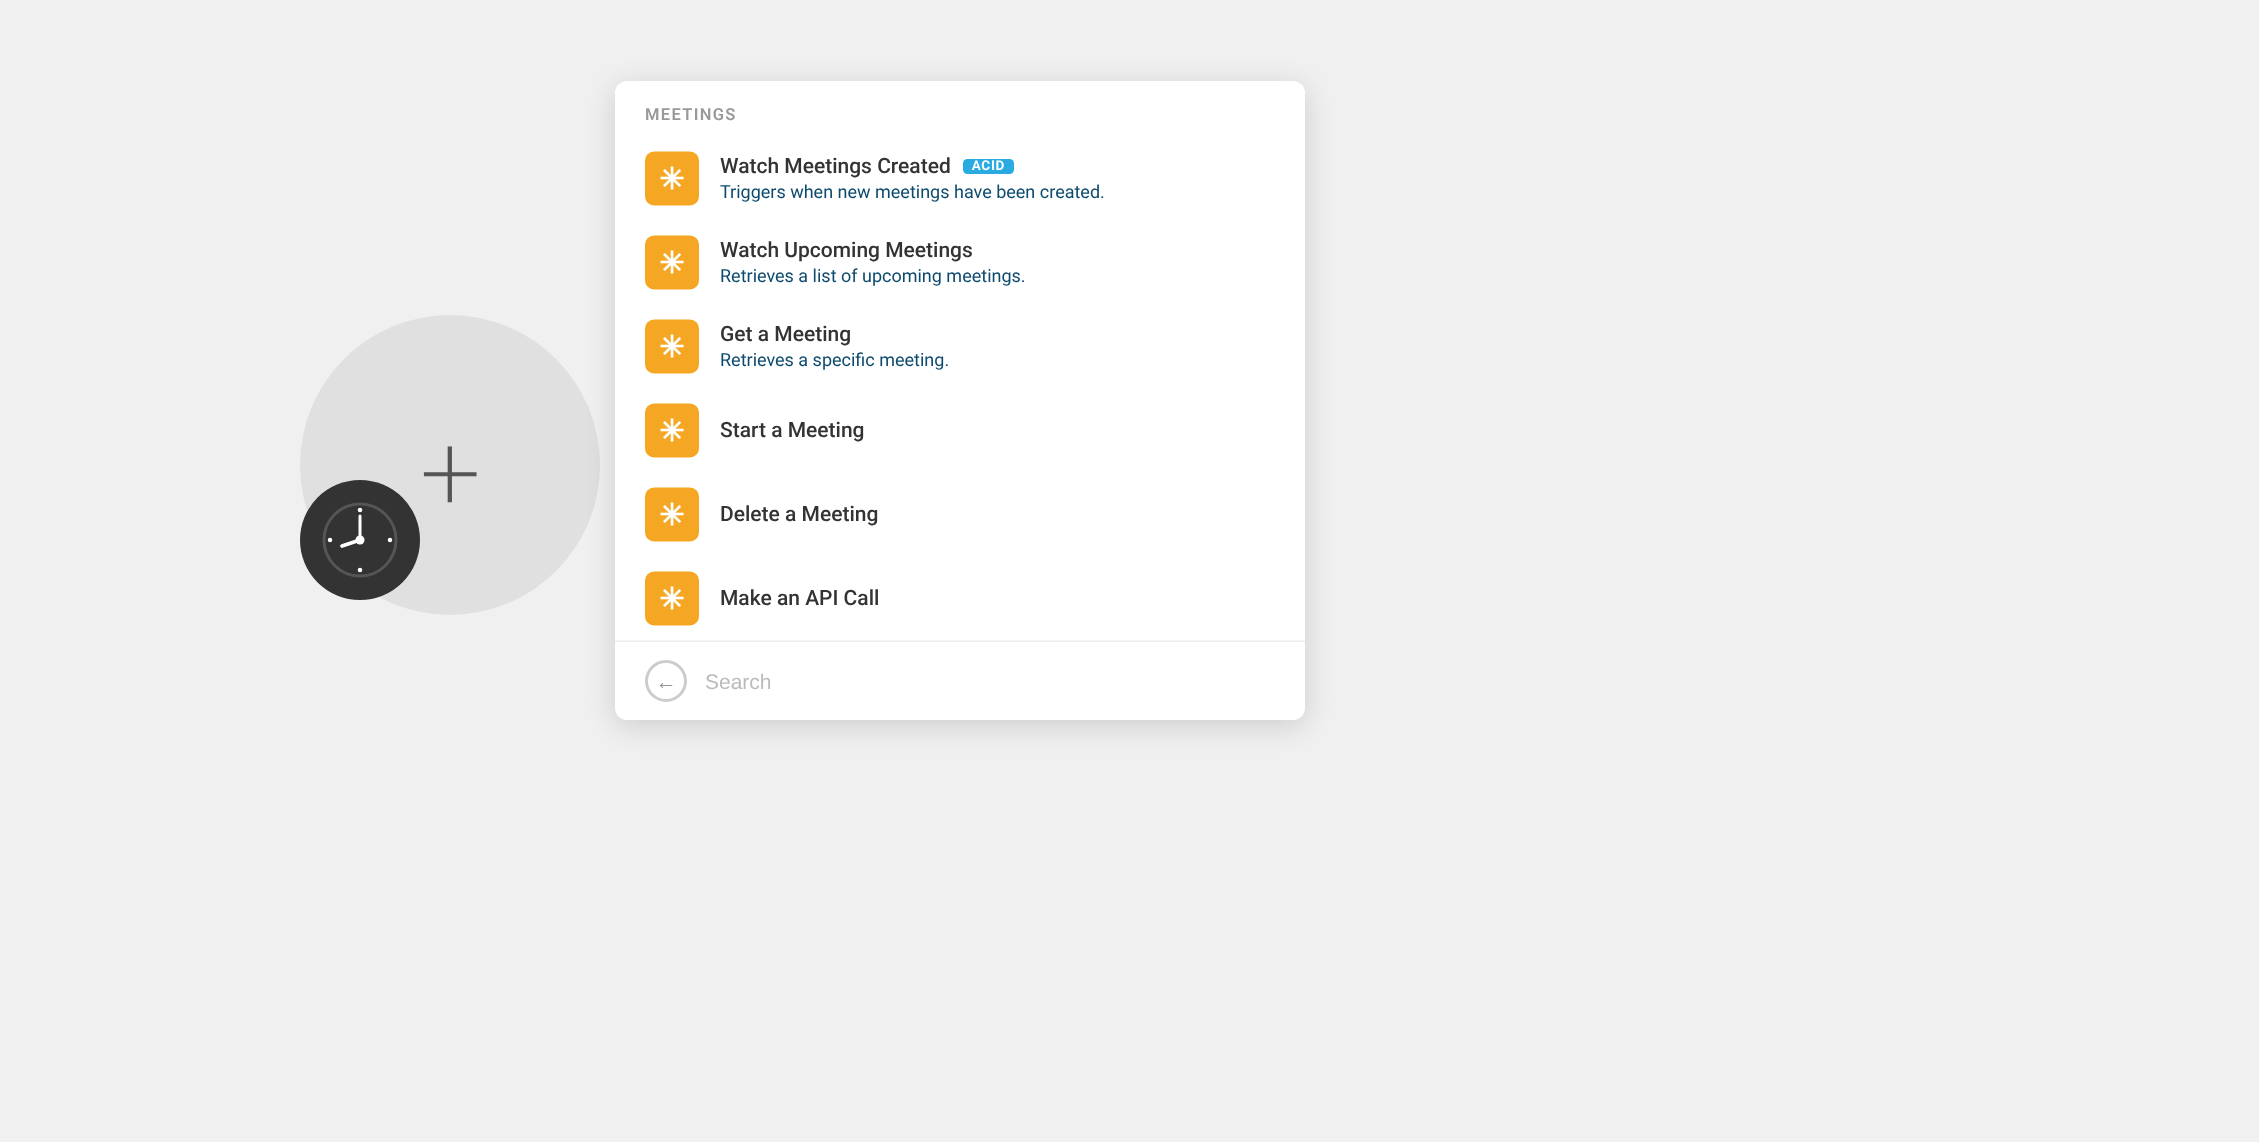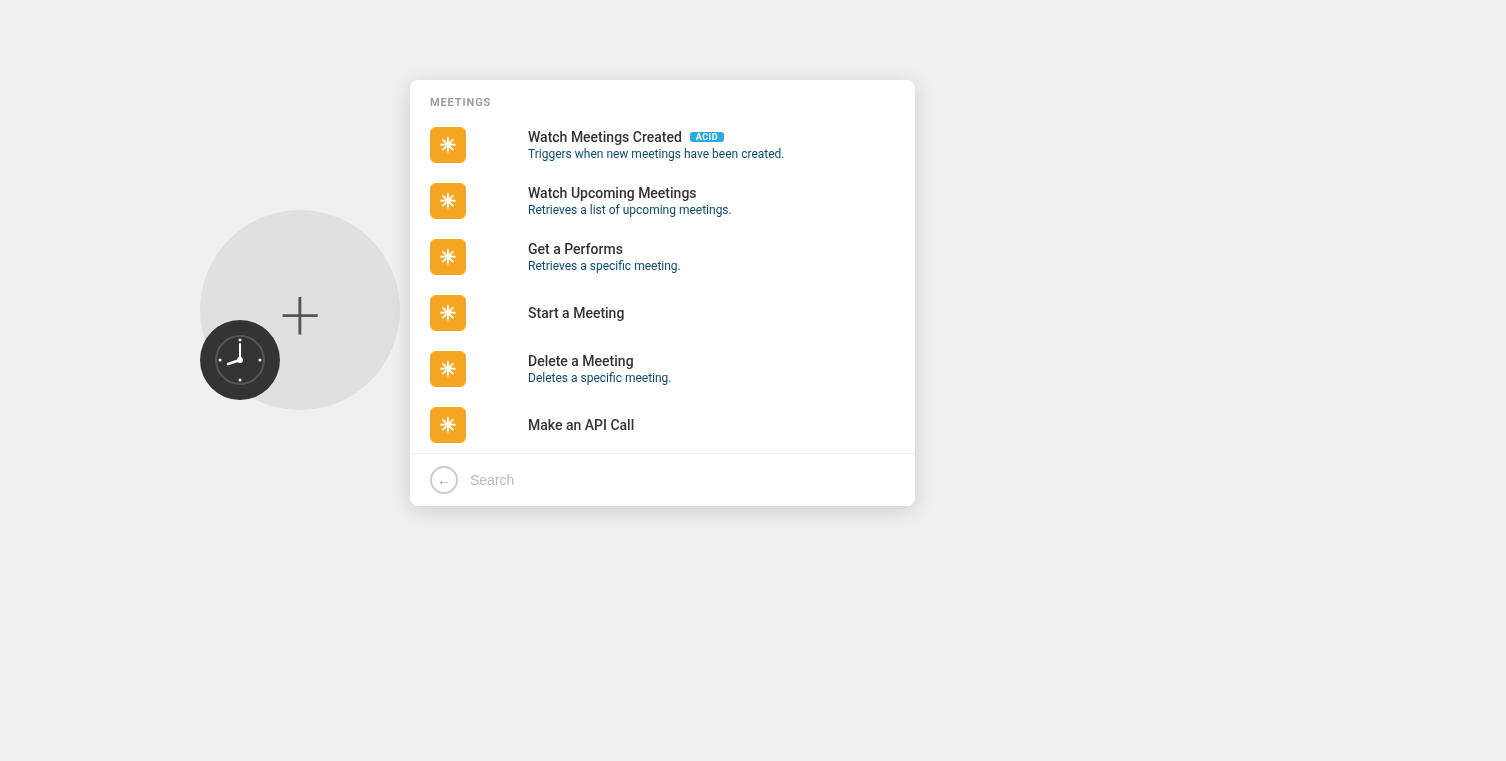--- a/index.html
+++ b/index.html
@@ -53,22 +53,22 @@
       border-radius: 50%;
       display: flex;
       align-items: center;
       justify-content: center;
     }
 
     
     .dropdown-panel {
       position: absolute;
       left: 410px;
-      top: 80px;
-      width: 505px;
+      top: 54px;
+      width: 460px;
       background: #ffffff;
       border-radius: 8px;
       box-shadow: 0 4px 20px rgba(0,0,0,0.15);
       overflow: hidden;
     }
 
     .section-label {
       padding: 16px 20px 8px 20px;
       font-size: 11px;
       font-weight: 600;
@@ -99,21 +99,20 @@
 
     .item-icon .asterisk {
       color: #ffffff;
       font-size: 20px;
       font-weight: 700;
       line-height: 1;
     }
 
     .item-text {
       flex: 1;
-      margin-left: 48px;
     }
 
     .item-title {
       font-size: 14px;
       font-weight: 500;
       color: #333;
       display: flex;
       align-items: center;
       gap: 8px;
     }
@@ -220,41 +219,40 @@
       <div class="item-title">Watch Upcoming Meetings</div>
       <div class="item-desc">Retrieves a list of upcoming meetings.</div>
     </div>
   </div>
 
   <div class="menu-item">
     <div class="item-icon">
       <span class="asterisk">✳</span>
     </div>
     <div class="item-text">
-      <div class="item-title">Get a Performs</div>
+      <div class="item-title">Get a Meeting</div>
       <div class="item-desc">Retrieves a specific meeting.</div>
     </div>
   </div>
 
   <div class="menu-item">
     <div class="item-icon">
       <span class="asterisk">✳</span>
     </div>
     <div class="item-text">
       <div class="item-title">Start a Meeting</div>
     </div>
   </div>
 
   <div class="menu-item">
     <div class="item-icon">
       <span class="asterisk">✳</span>
     </div>
     <div class="item-text">
       <div class="item-title">Delete a Meeting</div>
-      <div class="item-desc">Deletes a specific meeting.</div>
     </div>
   </div>
 
 
   <div class="menu-item">
     <div class="item-icon">
       <span class="asterisk">✳</span>
     </div>
     <div class="item-text">
       <div class="item-title">Make an API Call</div>

